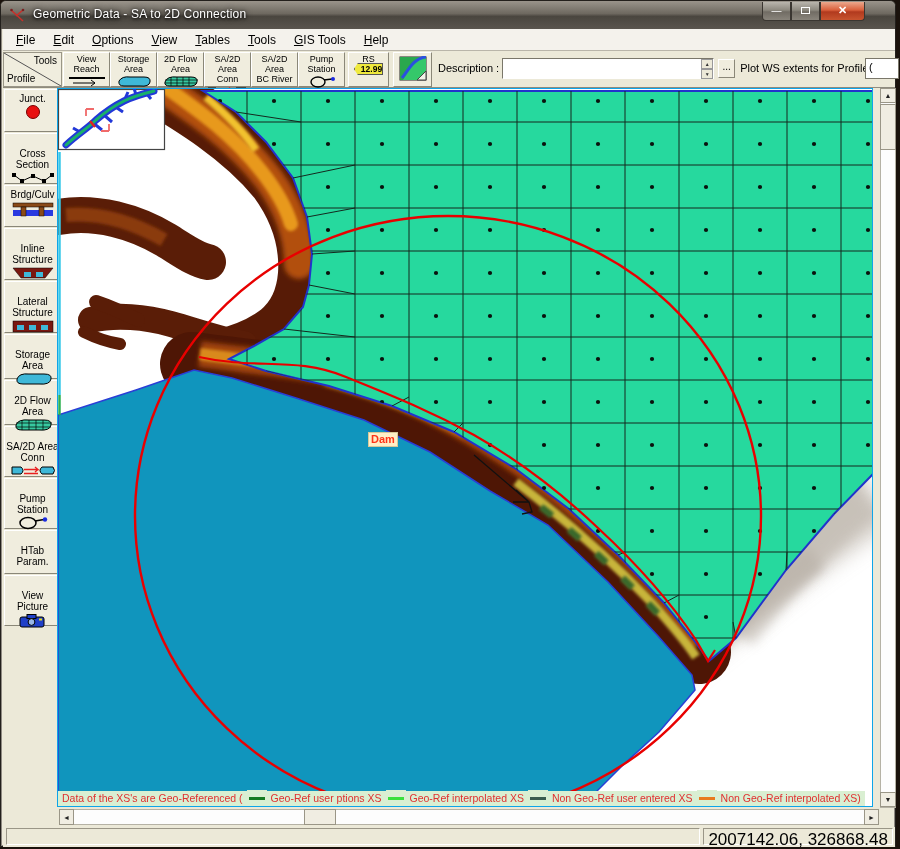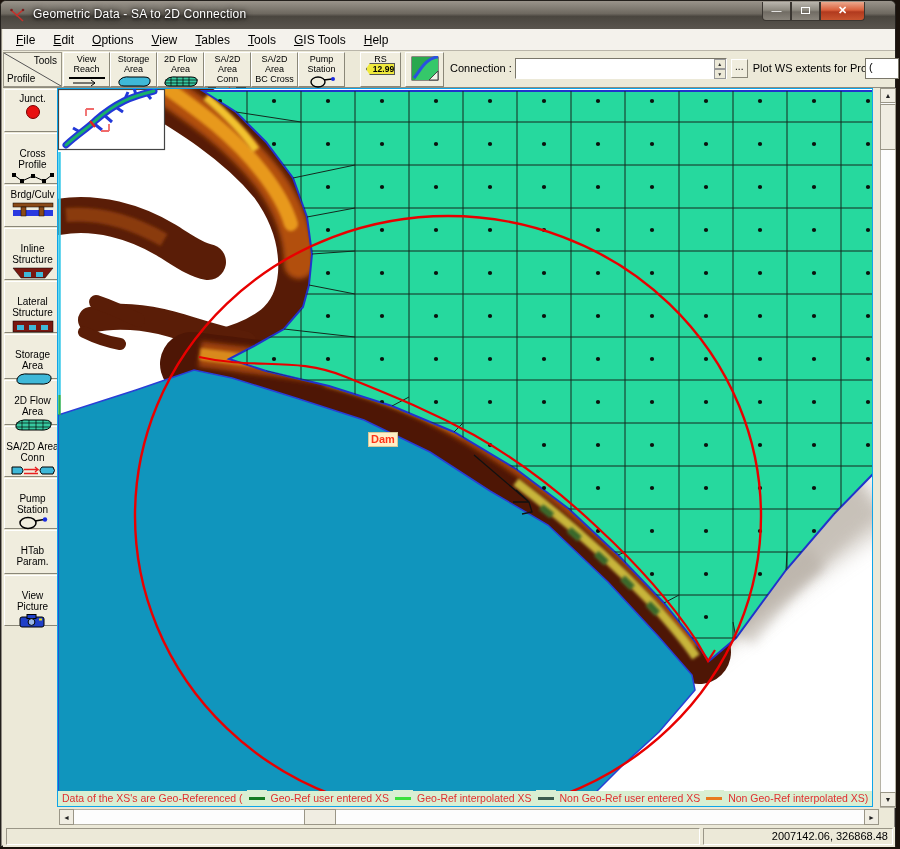--- a/index.html
+++ b/index.html
@@ -26,21 +26,21 @@
   .menu-item u { text-decoration:underline; }
 
   
   #toolbar { position:absolute; left:2px; top:50px; width:892px; height:37px; background:#ece9d8; border-bottom:1px solid #8f8b7e; display:flex; }
   .tb-corner { position:relative; width:59px; height:35px; border:1px solid #9a9687; background:#f0edde; margin:1px 1px 0 0; font-size:10px; }
   .tb-corner .tl { position:absolute; right:4px; top:2px; }
   .tb-corner .bl { position:absolute; left:3px; bottom:2px; }
   .tb-corner svg { position:absolute; left:0; top:0; }
   .tb-btn { width:47px; height:35px; margin-top:1px; border:1px solid; border-color:#fff #8a8778 #8a8778 #fff; background:#f0edde; font-size:9px; line-height:10px; text-align:center; padding-top:1px; }
   .tb-btn .ticon { display:block; height:13px; margin-top:1px; }
-  .tb-rs { width:41px; margin-left:15px; }
+  .tb-rs { width:41px; margin-left:3px; }
   .rs-tag { position:relative; margin:1px auto 0; width:34px; height:11px; background:#efe93c; border:1px solid #555;
     clip-path:polygon(0 50%, 14% 0, 100% 0, 100% 100%, 14% 100%); font-size:8.5px; font-weight:bold; line-height:11px; padding-left:6px; }
   .rs-dot { position:absolute; left:-5px; top:4px; width:4px; height:4px; background:#1f9e3a; border-radius:50%; }
   .tb-plot { width:39px; margin-left:4px; padding-top:3px; }
   .tb-desc-label { font-size:11px; margin:11px 3px 0 6px; white-space:nowrap; }
   .tb-input-wrap { position:relative; margin-top:7px; width:212px; height:21px; background:#fff; border:1px solid; border-color:#7a776a #fff #fff #7a776a; }
   .spinner { position:absolute; right:0; top:0; width:12px; height:19px; display:flex; flex-direction:column; }
   .spin-btn { flex:1; background:#ece9d8; border:1px solid #999; font-size:5px; line-height:8px; text-align:center; color:#333; }
   .dots-btn { width:17px; height:19px; margin:8px 0 0 4px; background:#f0edde; border:1px solid; border-color:#fff #8a8778 #8a8778 #fff; font-size:10px; line-height:14px; text-align:center; }
   .tb-profile-label { font-size:11px; margin:11px 0 0 5px; white-space:nowrap; }
@@ -62,21 +62,21 @@
 
   
   .sbtn { position:absolute; background:#f0ede2; border:1px solid #9a9687; font-size:7px; color:#222; text-align:center; }
   #vscroll { position:absolute; left:879px; top:87px; width:16px; height:720px; background:#fdfdfd; border:1px solid #b5b2a5; }
   #vthumb { position:absolute; left:879px; top:103px; width:16px; height:46px; background:#f0ede2; border:1px solid #9a9687; }
   #hscroll { position:absolute; left:58px; top:808px; width:820px; height:16px; background:#fdfdfd; border:1px solid #b5b2a5; }
   #hthumb { position:absolute; left:303px; top:808px; width:32px; height:16px; background:#f0ede2; border:1px solid #9a9687; }
 
   
   #statusbar { position:absolute; left:2px; top:826px; width:892px; height:20px; background:#ece9d8; }
-  .status-panel { position:absolute; top:1px; height:17px; background:#ece9d8; border:1px solid; border-color:#9a9687 #fff #fff #9a9687; font-size:11px; }
+  .status-panel { position:absolute; top:1px; height:17px; background:#ece9d8; border:1px solid; border-color:#9a9687 #fff #fff #9a9687; font-size:17px; }
   #status-left { left:3px; width:694px; }
   #status-coords { left:700px; width:190px; text-align:right; padding:1px 4px 0 0; }
 </style>
 </head>
 <body>
 
 <div id="win">
 
   <div id="titlebar">
     <svg id="title-icon" viewBox="0 0 15 15">
@@ -147,21 +147,21 @@
       <span class="ticon">
         <svg width="44" height="13">
             <path d="M2,3 h8 q4,3 0,7 h-8 z" fill="#3fb8d8" stroke="#000"></path>
             <path d="M30,3 h10 q3,3.5 0,7 h-10 q-4,-3.5 0,-7 z" fill="#3fb8d8" stroke="#000"></path>
             <path d="M13,5 h13 l-3,-2.5 m3,2.5 l-3,2.5 M13,9 h13" stroke="#e82020" fill="none" stroke-width="1.3"></path>
           </svg>
       </span>
     </div>
     <div class="tb-btn">
       <span>SA/2D Area</span><br>
-      <span>BC Cross</span>
+      <span>BC River</span>
       <span class="ticon">
         <svg width="44" height="13">
             <path d="M4,8 Q6,3 14,4 L30,4 Q38,4 40,9 Q36,12 26,11 L9,11 Q3,11 4,8 Z" fill="#1f9e60" stroke="#000"></path>
             <path d="M8,4 V11 M13,4 V11 M18,4 V11 M23,4 V11 M28,4 V11 M33,5 V11 M4,7 H39" stroke="#000" stroke-width=".7"></path>
           </svg>
       </span>
     </div>
     <div class="tb-btn">
       <span>Pump</span><br>
       <span>Station</span>
@@ -182,21 +182,21 @@
     <div class="tb-btn tb-plot">
       <svg width="28" height="25">
         <rect x="1" y="1" width="26" height="23" fill="#e8f4e8" stroke="#222"></rect>
         <path d="M1,1 h26 v23 h-26 z" fill="#35c86a"></path>
         <path d="M4,24 C9,16 10,10 16,6 C20,3 24,2 27,2 L27,1 L1,1 L1,24 Z" fill="#2aa84e"></path>
         <path d="M3,22 C9,15 11,9 17,5 C21,2 25,1 27,1" stroke="#2a50e0" stroke-width="3" fill="none"></path>
         <path d="M18,24 l9,-9 v9 z" fill="#f2f2e8" stroke="#444"></path>
       </svg>
     </div>
 
-    <span class="tb-desc-label">Connection :</span>
+    <span class="tb-desc-label">Description :</span>
     <div class="tb-input-wrap">
       <input style="width: 196px; height: 18px; border: none; font-size: 11px; outline: none;" value="">
       <div class="spinner">
         <div class="spin-btn">▲</div>
         <div class="spin-btn">▼</div>
       </div>
     </div>
     <div class="dots-btn">...</div>
     <span class="tb-profile-label">Plot WS extents for Profile:</span>
     <div class="tb-combo">(</div>
@@ -204,21 +204,21 @@
 
   <div id="sidebar">
     <div class="sb-btn" style="height:43px">
       <span>Junct.</span>
       <span class="sb-icon"><svg width="20" height="15">
             <circle cx="10" cy="7" r="6.5" fill="#e81010" stroke="#700"></circle>
           </svg></span>
     </div>
     <div class="sb-btn" style="height:51px;white-space:pre-line">
       <span>Cross
-Profile</span>
+Section</span>
       <span class="sb-icon"><svg width="44" height="14">
             <path d="M3,4 L11,10 L22,5 L33,10 L41,4" stroke="#000" fill="none"></path>
             <rect x="1" y="2" width="4" height="4" fill="#000"></rect>
             <rect x="9" y="8" width="4" height="4" fill="#000"></rect>
             <rect x="20" y="3" width="4" height="4" fill="#000"></rect>
             <rect x="31" y="8" width="4" height="4" fill="#000"></rect>
             <rect x="39" y="2" width="4" height="4" fill="#000"></rect>
           </svg></span>
     </div>
     <div class="sb-btn" style="height:42px">
@@ -602,21 +602,21 @@
       </g>
     </svg>
 
     <div id="dam-label">Dam</div>
 
     <div id="legend">
       <span class="leg-pill">Data of the XS's are Geo-Referenced (</span>
       <span class="leg-dash-wrap">
           <span class="leg-dash" style="background: rgb(21, 122, 34);"></span>
         </span>
-      <span class="leg-pill">Geo-Ref user entered XS</span>
+      <span class="leg-pill">Geo-Ref user ptions XS</span>
       <span class="leg-dash-wrap">
           <span class="leg-dash" style="background: rgb(59, 224, 62);"></span>
         </span>
       <span class="leg-pill">Geo-Ref interpolated XS</span>
       <span class="leg-dash-wrap">
           <span class="leg-dash" style="background: rgb(58, 92, 78);"></span>
         </span>
       <span class="leg-pill">Non Geo-Ref user entered XS</span>
       <span class="leg-dash-wrap">
           <span class="leg-dash" style="background: rgb(232, 122, 30);"></span>

